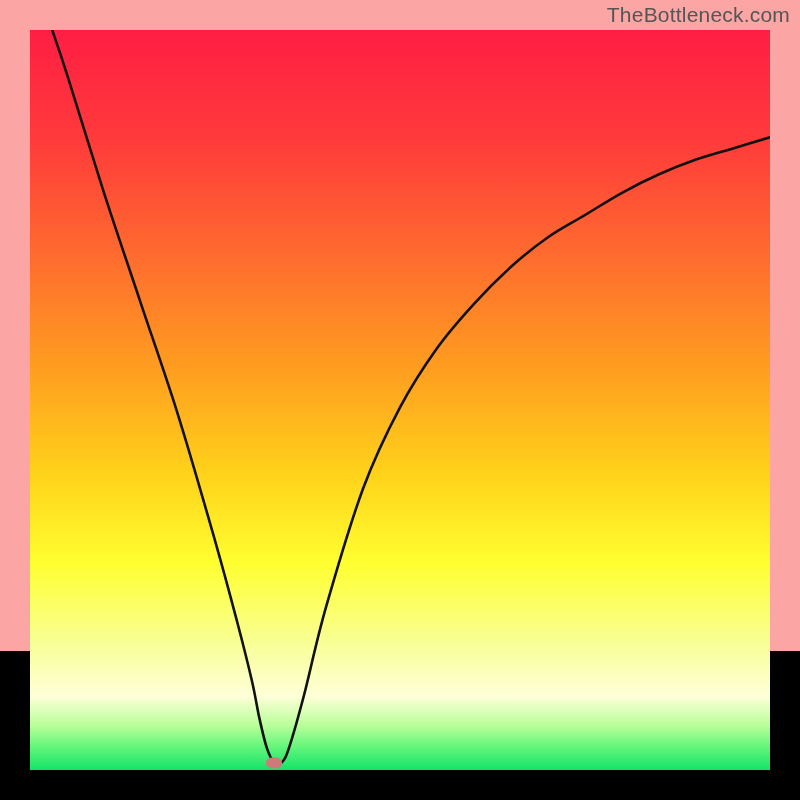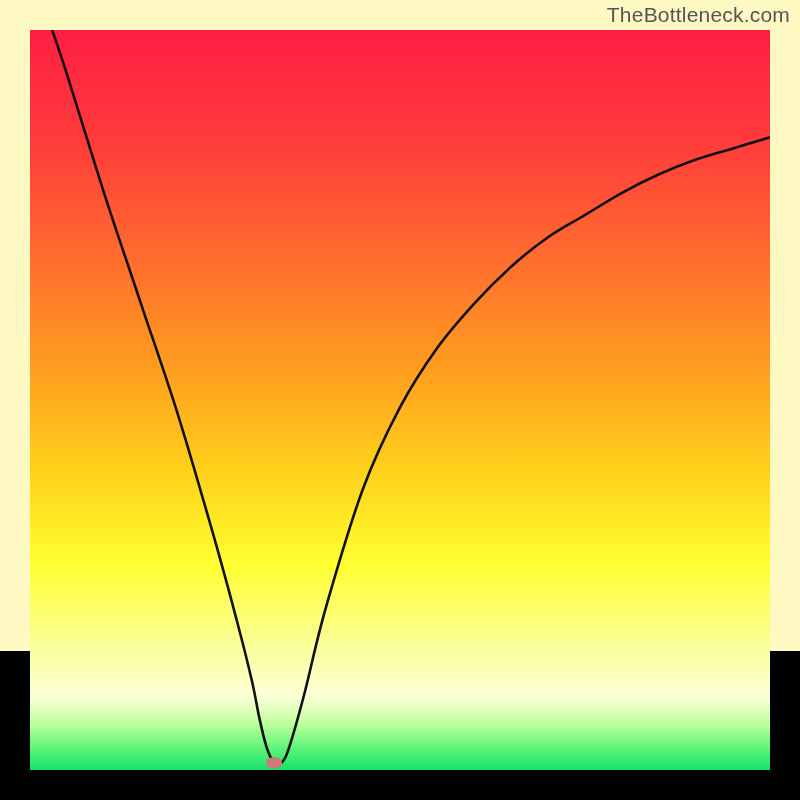--- a/index.html
+++ b/index.html
@@ -8,21 +8,21 @@
     width: 800px;
     height: 800px;
     background: #000;
     overflow: hidden;
     font-family: Arial, Helvetica, sans-serif;
   }
   .frame {
     position: relative;
     width: 800px;
     height: 651px;
-    background: #fef9c3;
+    background: #fca5a5;
   }
   .watermark {
     position: absolute;
     top: 3px;
     right: 10px;
     color: #555;
     font-size: 21px;
     font-weight: 500;
     letter-spacing: 0.2px;
     z-index: 10;

